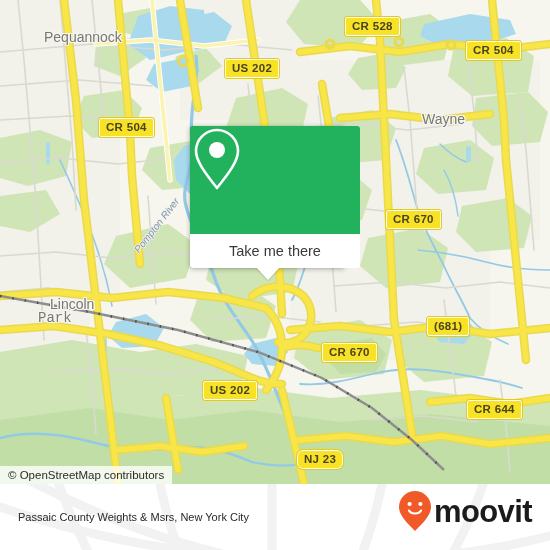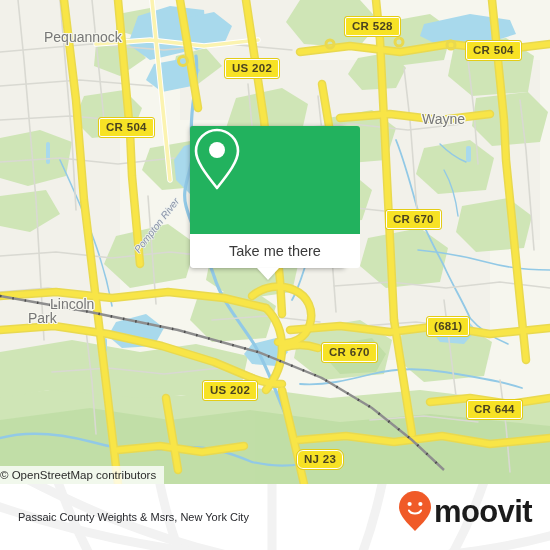--- a/index.html
+++ b/index.html
@@ -104,21 +104,21 @@
     border-top: 12px solid #ffffff;
     filter: drop-shadow(0 1px 1px rgba(0,0,0,0.16));
   }
   .pin-icon { display: block; }
 
   
   .osm-attrib {
     position: absolute;
     left: 0; top: 466px;
     height: 18px;
-    padding: 0 8px 0 0;
+    padding: 0 8px 0 8px;
     display: flex; align-items: center;
     background: rgba(255,255,255,0.78);
     color: #2b2b2b;
     font-size: 11.5px;
     white-space: nowrap;
   }
 
   
   .footer {
     position: absolute;
@@ -367,21 +367,21 @@
           <path d="M0,296 L90,312 L178,330 L258,352 L322,378 L372,408 L412,440 L444,470" stroke="#8e8e8e" stroke-width="2.4" fill="none"></path>
           <path d="M0,296 L90,312 L178,330 L258,352 L322,378 L372,408 L412,440 L444,470" stroke="#4b4b4b" stroke-width="2.4" fill="none" stroke-dasharray="1.5 11"></path>
         </g>
 
       </g>
     </svg>
 
     <div class="city-label" style="left:44px; top:30px;">Pequannock</div>
     <div class="city-label" style="left:422px; top:112px;">Wayne</div>
     <div class="city-label" style="left:50px; top:297px;">Lincoln</div>
-    <div class="city-label" style="left:28px; top:311px;">Park</div>
+    <div class="city-label" style="left:38px; top:311px;font-family:Liberation Mono, monospace;">Park</div>
 
     <div class="river-label" style="left:132px; top:248px; transform:rotate(-52deg); transform-origin:left top;">Pompton River</div>
 
     <div class="shield" style="left:345px; top:17px;">CR 528</div>
     <div class="shield" style="left:466px; top:41px;">CR 504</div>
     <div class="shield" style="left:225px; top:59px;">US 202</div>
     <div class="shield" style="left:99px; top:118px;">CR 504</div>
     <div class="shield" style="left:386px; top:210px;">CR 670</div>
     <div class="shield" style="left:427px; top:317px;">(681)</div>
     <div class="shield" style="left:322px; top:343px;">CR 670</div>

